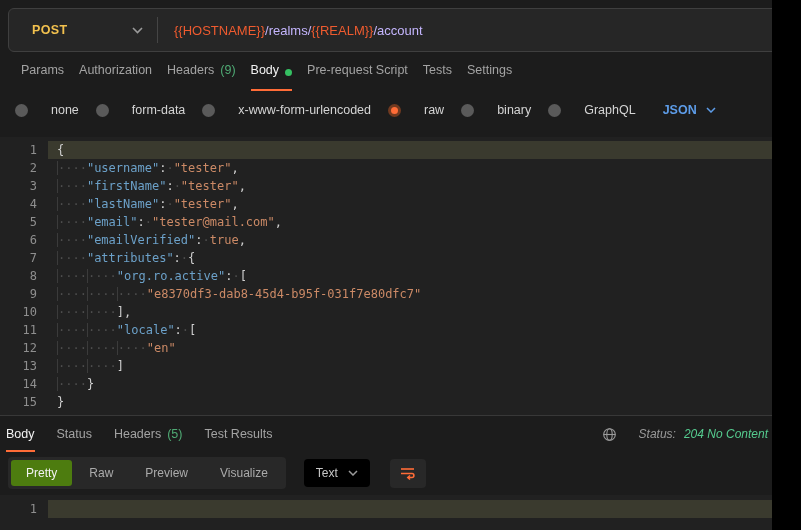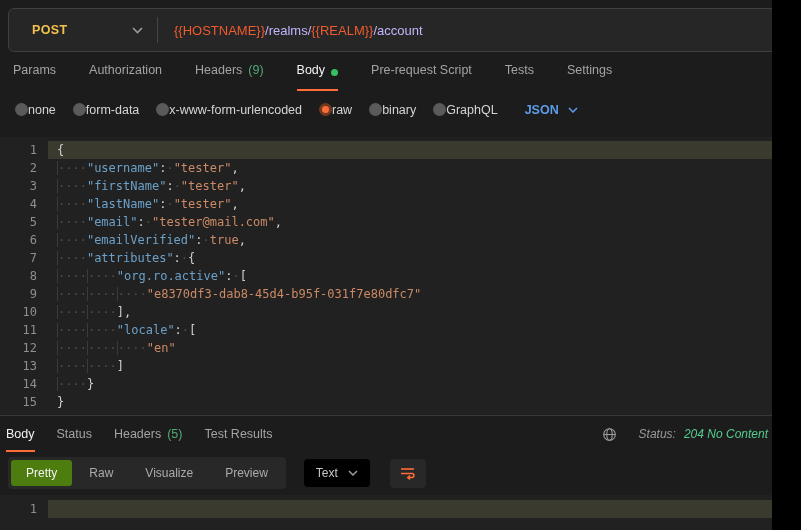--- a/index.html
+++ b/index.html
@@ -17,31 +17,31 @@
     border:1px solid #3f3f3f;border-radius:6px;display:flex;align-items:center;}
   .method-select{display:flex;align-items:center;justify-content:space-between;width:148px;
     padding:0 14px 0 23px;cursor:pointer;height:100%;}
   .method{color:var(--method-yellow);font-weight:bold;font-size:12.5px;letter-spacing:.4px;}
   .vdiv{width:1px;height:26px;background:#454545;flex:none;}
   .url-input{margin-left:16px;font-size:13px;white-space:nowrap;}
   .url-input .plain{color:#c4b5fd;text-align:center;}
   .url-input .var{color:var(--url-var-orange);}
 
   
-  .req-tabs{flex:none;display:flex;gap:33px;margin-top:11px;padding-left:13px;height:28px;}
+  .req-tabs{flex:none;display:flex;gap:15px;margin-top:11px;padding-left:21px;height:28px;}
   .tab{font-size:12.5px;color:#a3a3a3;border-bottom:2px solid transparent;cursor:pointer;
     display:flex;align-items:flex-start;gap:6px;}
   .req-tabs .tab{padding-bottom:9px;}
   .tab.active{color:#f2f2f2;border-bottom-color:var(--accent-orange);}
   .tab .count{color:var(--count-green);}
   .tab .dot{width:7px;height:7px;border-radius:50%;background:var(--dot-green);align-self:center;margin-top:1px;}
 
   
   .radio-row{flex:none;display:flex;align-items:center;gap:17px;height:34px;margin-top:2px;padding-left:15px;}
-  .radio-opt{display:flex;align-items:flex-start;gap:0;cursor:pointer;}
+  .radio-opt{display:flex;align-items:center;gap:23px;cursor:pointer;}
   .radio-circ{width:13px;height:13px;border-radius:50%;background:#5a5a5a;flex:none;position:relative;}
   .radio-opt.selected .radio-circ{background:#713a20;}
   .radio-opt.selected .radio-circ::after{content:"";position:absolute;left:3px;top:3px;width:7px;height:7px;
     border-radius:50%;background:var(--accent-orange);}
   .radio-label{font-size:12.5px;color:#d4d4d4;}
   .lang-select{display:flex;align-items:center;gap:9px;margin-left:10px;cursor:pointer;}
   .lang-select .lang{color:var(--json-blue);font-size:12.5px;font-weight:bold;}
 
   
   .editor{background:var(--editor-bg);font-family:"DejaVu Sans Mono",monospace;font-size:12px;
@@ -243,22 +243,22 @@
       </svg>
       <span class="status-label">Status:</span>
       <span class="status-value">204 No Content</span>
     </div>
   </div>
 
   <div class="view-row">
     <div class="view-group" id="view-group">
         <div class="view-tab active">Pretty</div>
         <div class="view-tab">Raw</div>
+        <div class="view-tab">Preview</div>
         <div class="view-tab">Visualize</div>
-        <div class="view-tab">Preview</div>
       </div>
     <div class="fmt-select">
       <span class="fmt">Text</span>
       <svg width="10" height="6" viewBox="0 0 10 6">
           <polyline points="1,1 5,5 9,1" fill="none" stroke="#9a9a9a" stroke-width="1.5"></polyline>
         </svg>
     </div>
     <div class="wrap-btn">
       <svg width="17" height="16" viewBox="0 0 17 16">
         <line x1="2" y1="4" x2="15" y2="4" stroke="#ff6c37" stroke-width="1.6"></line>

